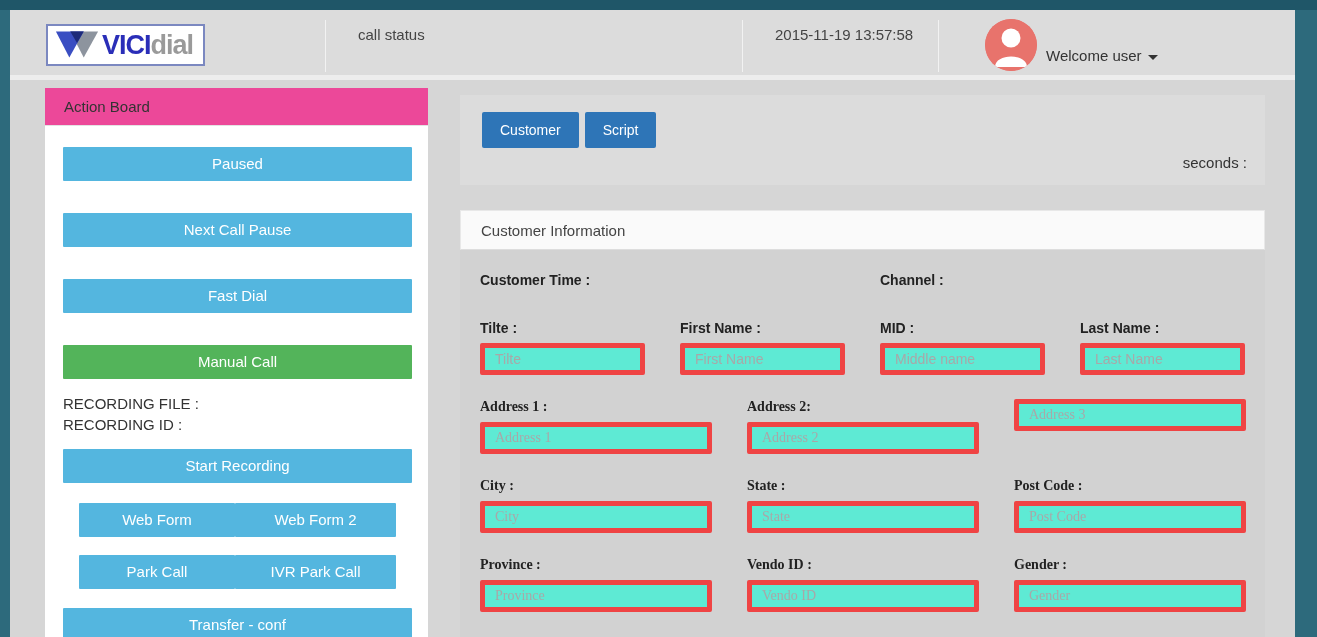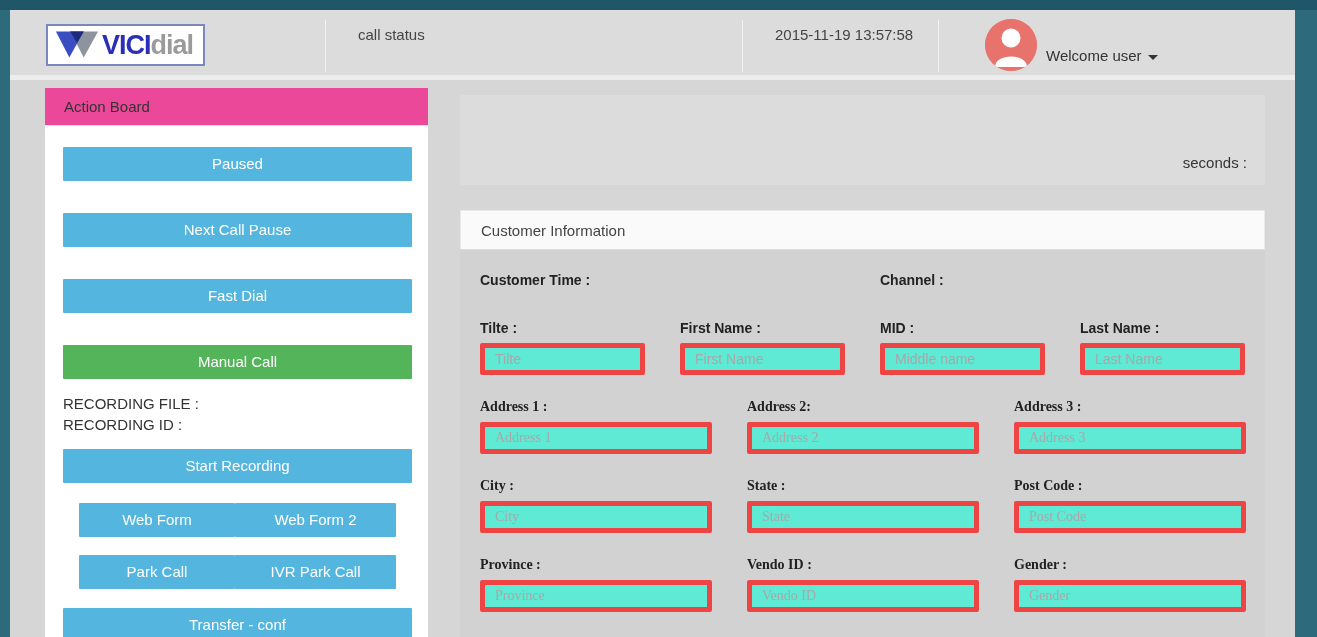--- a/index.html
+++ b/index.html
@@ -114,20 +114,24 @@
         </div>
         <button class="sbtn blue full" style="margin-bottom:17px;">Transfer - conf</button>
         <div class="half-row">
           <button class="sbtn blue l"></button>
           <button class="sbtn blue r"></button>
         </div>
       </div>
     </div>
 
     <div class="top-panel">
+      <div class="tabs">
+        <button class="tab">Customer</button>
+        <button class="tab">Script</button>
+      </div>
       <div class="seconds">seconds :</div>
     </div>
 
     <div class="info-panel">
       <div class="info-header">Customer Information</div>
       <div class="info-body">
 
         <div class="grid4 row0">
           <span class="flabel">Customer Time :</span>
           <span></span>
@@ -156,21 +160,20 @@
         <div class="grid3 frow">
           <div>
             <span class="flabel">Address 1 :</span>
             <input class="finput" placeholder="Address 1" style="">
           </div>
           <div>
             <span class="flabel">Address 2:</span>
             <input class="finput" placeholder="Address 2" style="">
           </div>
           <div>
-            <span class="flabel">Address 3 :</span>
             <input class="finput" placeholder="Address 3" style="">
           </div>
         </div>
 
         <div class="grid3 frow">
           <div>
             <span class="flabel">City :</span>
             <input class="finput" placeholder="City" style="">
           </div>
           <div>

